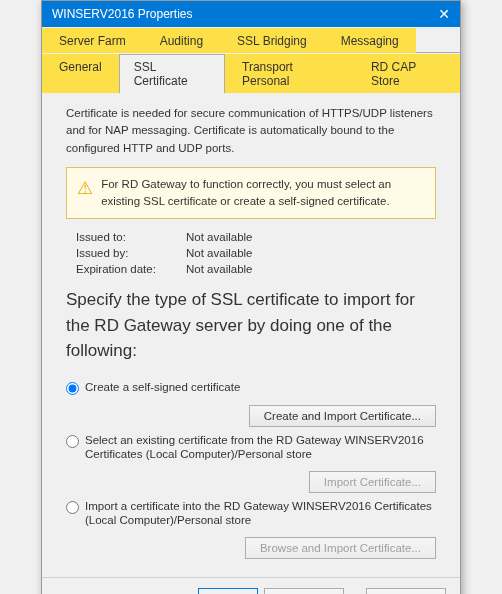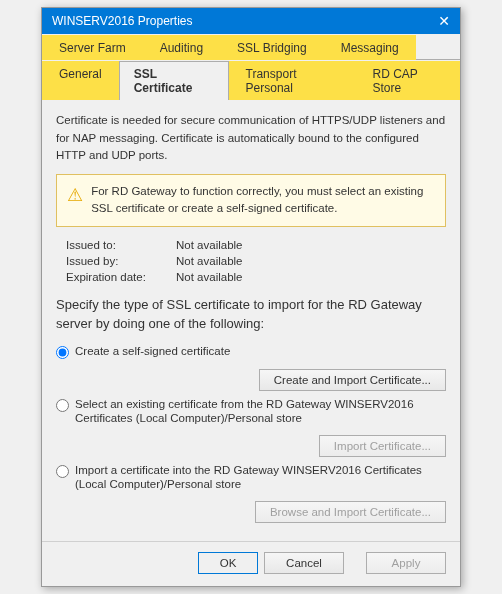--- a/index.html
+++ b/index.html
@@ -45,26 +45,26 @@
       border-bottom: none;
       background: #fde047;
       color: #333;
       position: relative;
       top: 1px;
     }
     .tab.active {
       background: #f0f0f0;
       border-color: #adadad;
       border-bottom-color: #f0f0f0;
-      font-weight: bold;
+      font-weight: normal;
       z-index: 1;
       padding-left: 14px;
     }
     .content {
-      padding: 12px 14px;
+      padding: 12px 24px;
       background: #f0f0f0;
     }
     .description {
       font-size: 11.5px;
       color: #333;
       margin-bottom: 10px;
       line-height: 1.5;
     }
     .warning-box {
       display: flex;
@@ -95,23 +95,23 @@
       font-size: 11.5px;
     }
     .cert-label {
       width: 110px;
       color: #333;
     }
     .cert-value {
       color: #333;
     }
     .section-text {
-      font-size: 13px;
-      color: #333;
-      margin-bottom: 10px;
+      font-size: 17px;
+      color: #333;
+      margin-bottom: 16px;
       line-height: 1.5;
     }
     .option-row {
       display: flex;
       align-items: flex-start;
       margin-bottom: 10px;
       gap: 6px;
     }
     .option-row input[type="radio"] {
       margin-top: 2px;

